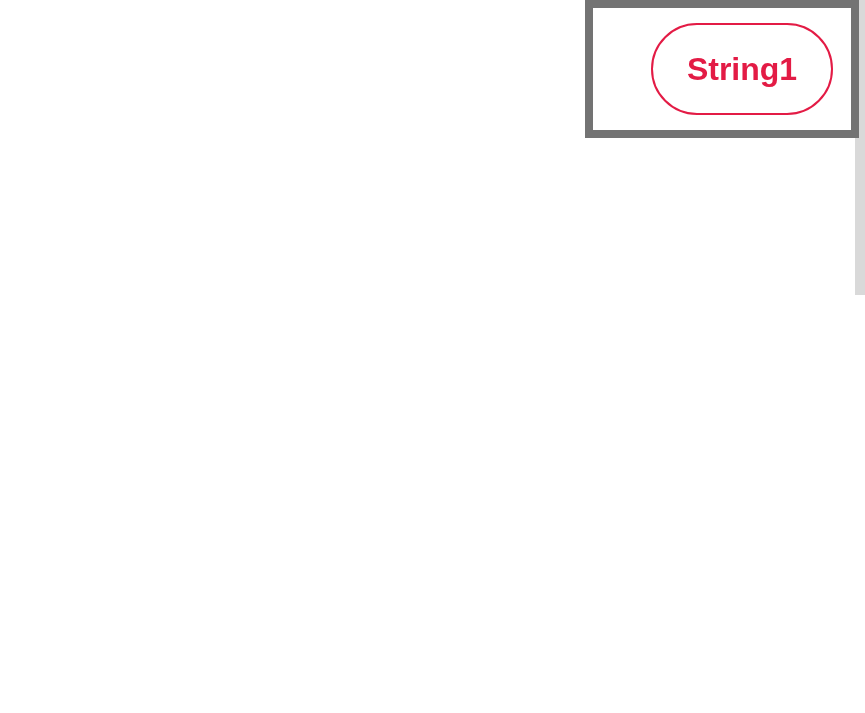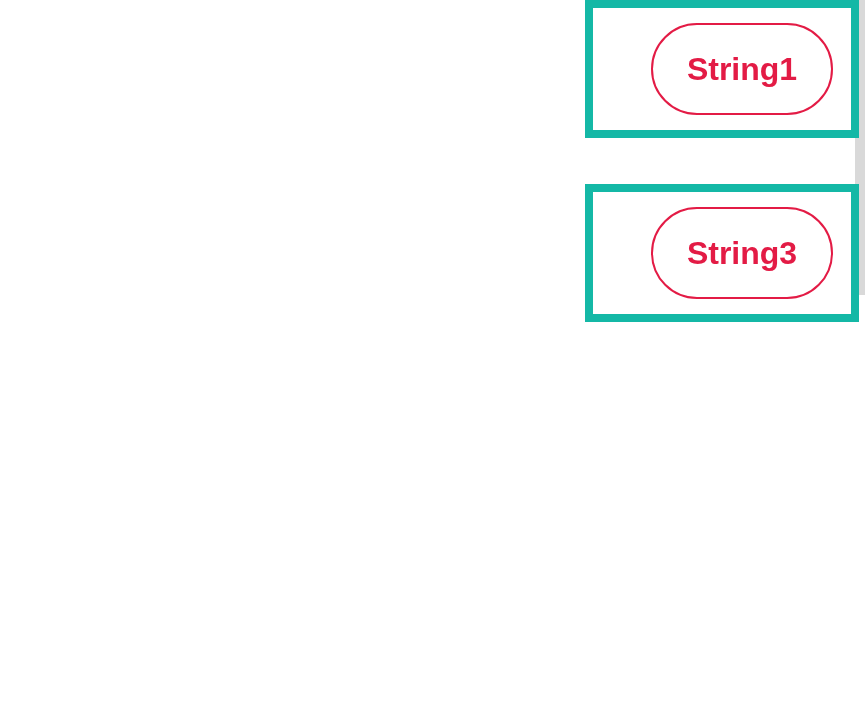--- a/index.html
+++ b/index.html
@@ -26,21 +26,21 @@
     left: 585px;
     width: 258px;
     display: flex;
     flex-direction: column;
     gap: 46px;
   }
   .outer-box {
     box-sizing: border-box;
     width: 274px;
     height: 138px;
-    border: 8px solid #14b8a6;
+    border: 8px solid #737373;
     background: #ffffff;
     display: flex;
     align-items: center;
     justify-content: center;
     padding-left: 40px;
   }
   .inner-pill {
     box-sizing: border-box;
     height: 92px;
     padding: 0 34px;
@@ -64,20 +64,15 @@
 
 <div class="item-list">
 
   <div class="outer-box">
     <div class="inner-pill">
       <span class="pill-text">String1</span>
     </div>
   </div>
 
 
-  <div class="outer-box">
-    <div class="inner-pill">
-      <span class="pill-text">String3</span>
-    </div>
-  </div>
 
 
 </div>
 
 </body></html>

